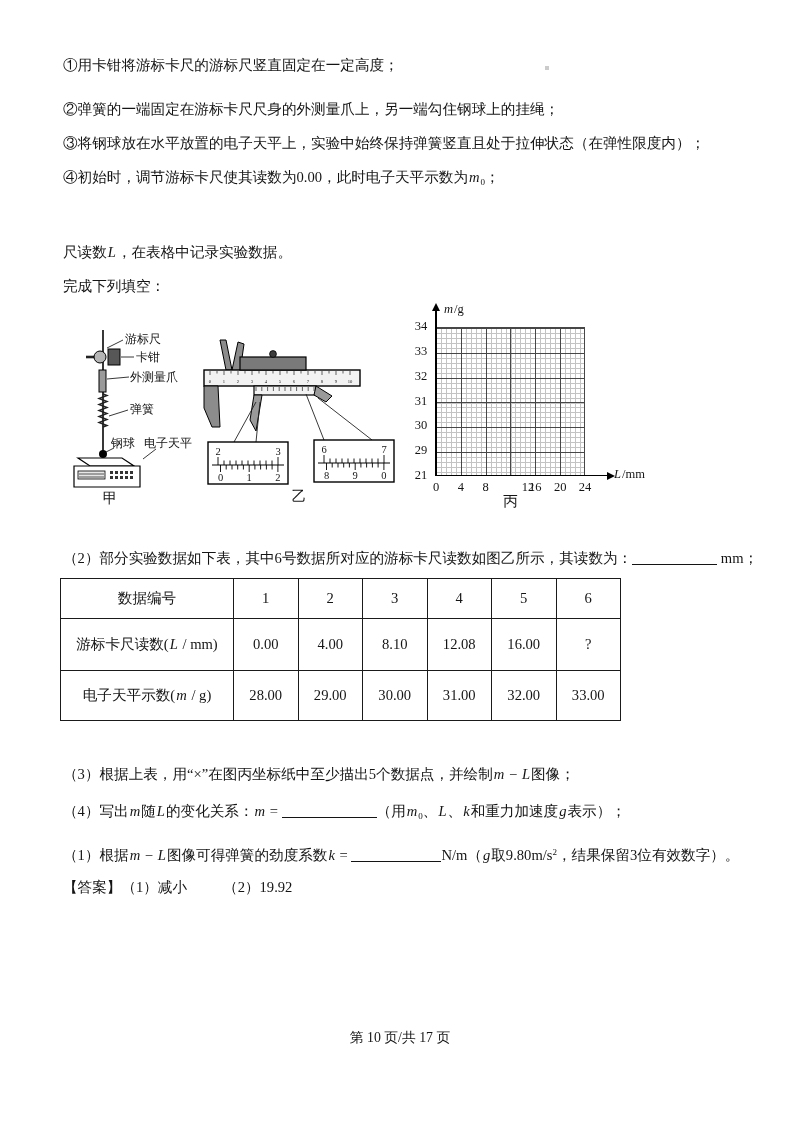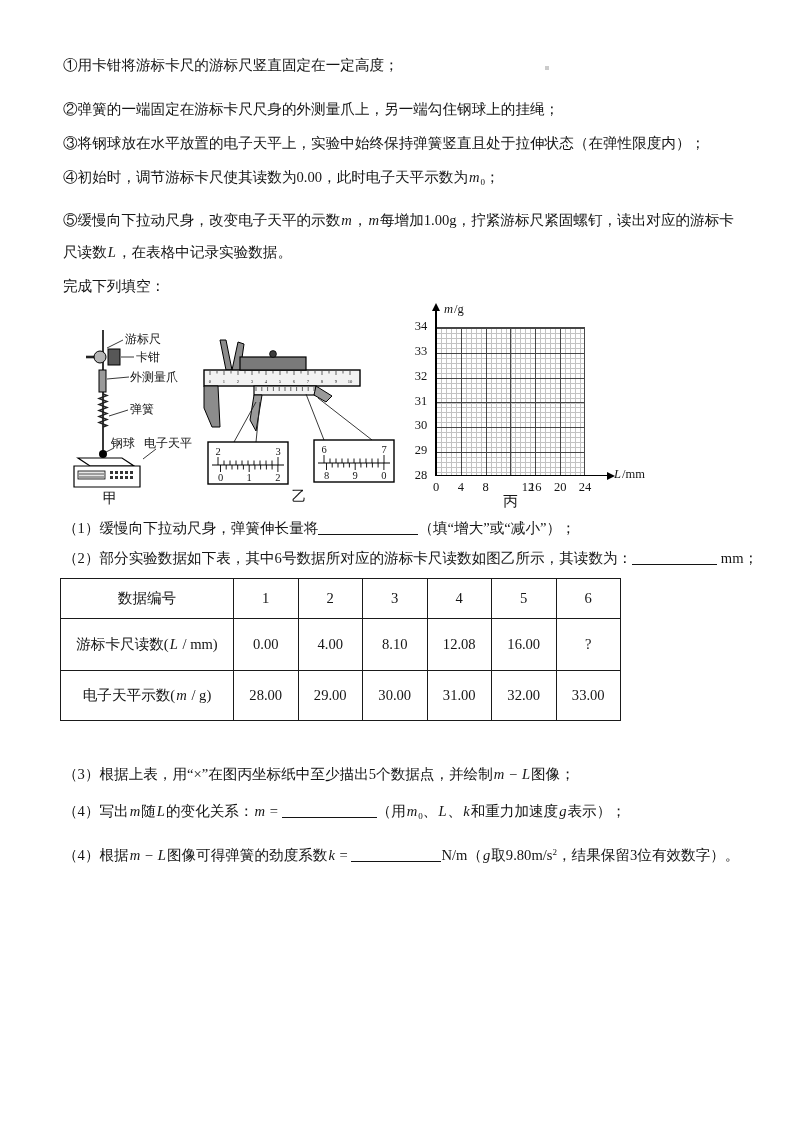--- a/index.html
+++ b/index.html
@@ -50,23 +50,20 @@
 <div class="page">
 
   <div class="stray"></div>
 
   <div class="line" style="top:55px"><span>①用卡钳将游标卡尺的游标尺竖直固定在一定高度；</span></div>
   <div class="line" style="top:99px"><span>②弹簧的一端固定在游标卡尺尺身的外测量爪上，另一端勾住钢球上的挂绳；</span></div>
   <div class="line" style="top:133px"><span>③将钢球放在水平放置的电子天平上，实验中始终保持弹簧竖直且处于拉伸状态（在弹性限度内）；</span></div>
   <div class="line" style="top:167px">
     <span>④初始时，调节游标卡尺使其读数为0.00，此时电子天平示数为</span><span class="v">m</span><span class="sub">0</span><span>；</span>
   </div>
-  <div class="line" style="top:210px">
-    <span>⑤缓慢向下拉动尺身，改变电子天平的示数</span><span class="v">m</span><span>，</span><span class="v">m</span><span>每增加1.00g，拧紧游标尺紧固螺钉，读出对应的游标卡</span>
-  </div>
   <div class="line" style="top:242px">
     <span>尺读数</span><span class="v">L</span><span>，在表格中记录实验数据。</span>
   </div>
   <div class="line" style="top:276px"><span>完成下列填空：</span></div>
 
   <svg class="figjia" width="134" height="188" viewBox="0 0 134 188">
     <line x1="43" y1="10" x2="43" y2="133" stroke="#222" stroke-width="1.8"></line>
     <line x1="26" y1="37" x2="35" y2="37" stroke="#222" stroke-width="2.6"></line>
     <circle cx="40" cy="37" r="6" fill="#b5b5b5" stroke="#000" stroke-width="1"></circle>
     <rect x="48" y="29" width="12" height="16" fill="#575757" stroke="#000" stroke-width="1"></rect>
@@ -160,34 +157,31 @@
     <div class="xaxis"></div>
     <div class="xarrow"></div>
     <div class="axtitle" style="left:35px;top:2px"><span class="v">m</span><span>/g</span></div>
     <div class="axtitle" style="left:205px;top:167px"><span class="v">L</span><span>/mm</span></div>
     <span class="ylab" style="top:19px">34</span>
     <span class="ylab" style="top:43.8px">33</span>
     <span class="ylab" style="top:68.7px">32</span>
     <span class="ylab" style="top:93.5px">31</span>
     <span class="ylab" style="top:118.3px">30</span>
     <span class="ylab" style="top:143.2px">29</span>
-    <span class="ylab" style="top:168px">28</span>
+    <span class="ylab" style="top:168px">21</span>
     <span class="xlab" style="left:15px">0</span>
     <span class="xlab" style="left:39.8px">4</span>
     <span class="xlab" style="left:64.7px">8</span>
     <span class="xlab" style="left:107px">12</span>
     <span class="xlab" style="left:114.3px">16</span>
     <span class="xlab" style="left:139.2px">20</span>
     <span class="xlab" style="left:164px">24</span>
     <div class="caption-bing">丙</div>
   </div>
 
-  <div class="line" style="top:518px">
-    <span>（1）缓慢向下拉动尺身，弹簧伸长量将</span><span class="blank b100"></span><span>（填“增大”或“减小”）；</span>
-  </div>
   <div class="line" style="top:548px">
     <span>（2）部分实验数据如下表，其中6号数据所对应的游标卡尺读数如图乙所示，其读数为：</span><span class="blank b85"></span><span> mm</span><span>；</span>
   </div>
 
   <table class="dtable">
     <colgroup>
         <col style="width:173px">
         <col style="width:64.5px">
         <col style="width:64.5px">
         <col style="width:64.5px">
@@ -226,18 +220,22 @@
   </tbody>
     </table>
 
   <div class="line" style="top:764px">
     <span>（3）根据上表，用“×”在图丙坐标纸中至少描出5个数据点，并绘制</span><span class="v">m</span><span> − </span><span class="v">L</span><span>图像；</span>
   </div>
   <div class="line" style="top:801px">
     <span>（4）写出</span><span class="v">m</span><span>随</span><span class="v">L</span><span>的变化关系：</span><span class="v">m</span><span> = </span><span class="blank b95"></span><span>（用</span><span class="v">m</span><span class="sub">0</span><span>、</span><span class="v">L</span><span>、</span><span class="v">k</span><span>和重力加速度</span><span class="v">g</span><span>表示）；</span>
   </div>
   <div class="line" style="top:842px">
-    <span>（4）根据</span><span class="v">m</span><span> − </span><span class="v">L</span><span>图像可得弹簧的劲度系数</span><span class="v">k</span><span> = </span><span class="blank b90"></span><span>N/m（</span><span class="v">g</span><span>取9.80m/s</span><span class="sup">2</span><span>，结果保留3位有效数字）。</span>
-  </div>
-
-
+    <span>（1）根据</span><span class="v">m</span><span> − </span><span class="v">L</span><span>图像可得弹簧的劲度系数</span><span class="v">k</span><span> = </span><span class="blank b90"></span><span>N/m（</span><span class="v">g</span><span>取9.80m/s</span><span class="sup">2</span><span>，结果保留3位有效数字）。</span>
+  </div>
+
+  <div class="line" style="top:877px">
+    <span>【答案】</span><span>（1）减小</span><span class="ans2">（2）19.92</span>
+  </div>
+
+  <div class="footer">第 10 页/共 17 页</div>
 
 </div>
 
 </body></html>

